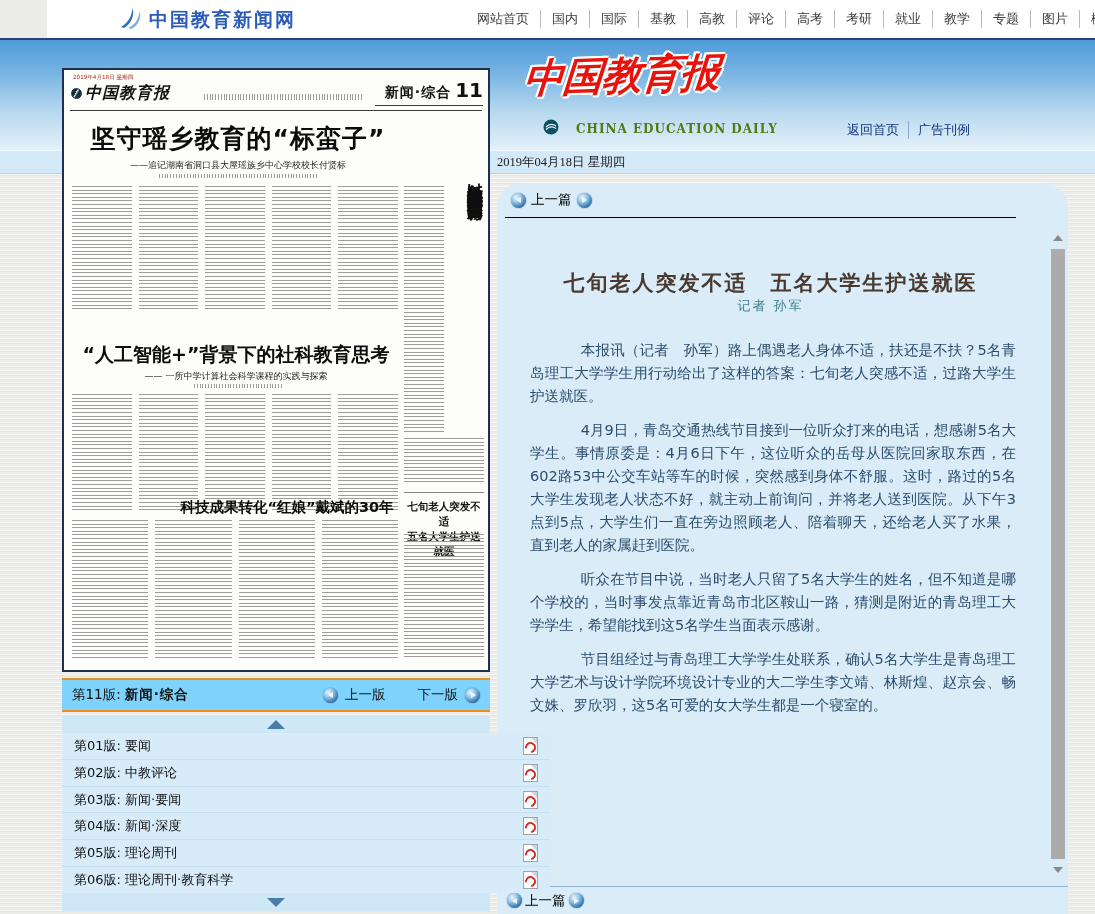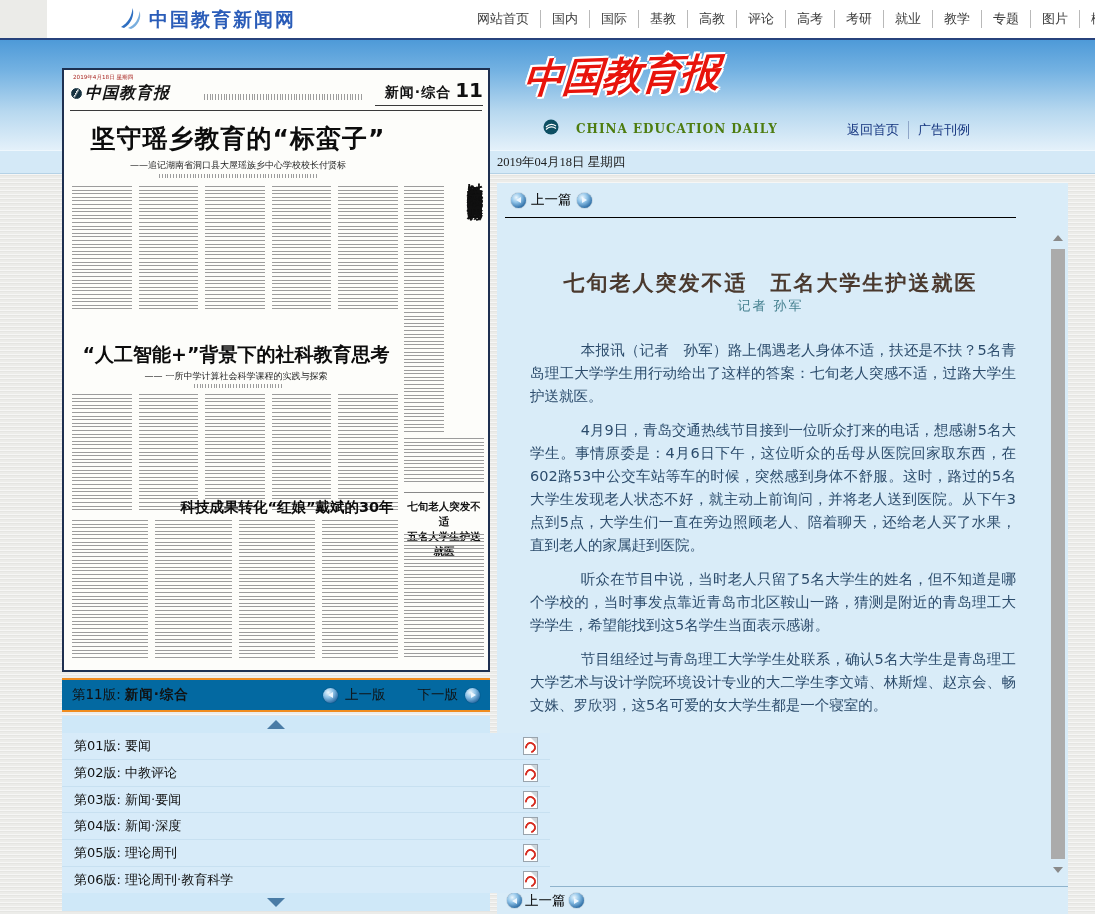--- a/index.html
+++ b/index.html
@@ -80,21 +80,21 @@
     line-height:15px;border-top:1px solid #888;padding-top:6px;}
   .np-rstrip .seg2{position:absolute;top:96px;left:0;right:0;bottom:0;}
 
   .cols{position:absolute;display:flex;gap:7px;}
   .cols i{flex:1;display:block;}
   .pat-y,.cols i{background:repeating-linear-gradient(to bottom,#9c9c9c 0,#9c9c9c 1px,rgba(0,0,0,0) 1px,rgba(0,0,0,0) 3.6px);}
   .pat-x{background:repeating-linear-gradient(to right,#9c9c9c 0,#9c9c9c 1px,rgba(0,0,0,0) 1px,rgba(0,0,0,0) 2.8px);}
 
   
   .pnav{position:absolute;left:62px;top:678px;width:428px;height:34px;box-sizing:border-box;
-    background:#0369a1;border-top:2px solid #f08c1e;border-bottom:2px solid #f08c1e;
+    background:#7dd3fc;border-top:2px solid #f08c1e;border-bottom:2px solid #f08c1e;
     display:flex;align-items:center;padding:0 10px;font-size:13.5px;color:#111;z-index:6;}
   .pnav b{margin-left:4px;letter-spacing:1px;}
   .pnav .right{margin-left:auto;display:flex;align-items:center;gap:7px;}
   .pnav .gap{width:18px;}
   .pnav span.lnk{cursor:pointer;}
 
   
   .upbar,.downbar{position:absolute;left:62px;width:428px;background:#cfe8f8;cursor:pointer;z-index:6;
     display:flex;align-items:center;justify-content:center;}
   .upbar{top:716px;height:17px;}
@@ -107,21 +107,21 @@
     border-bottom:1px solid rgba(180,210,230,.45);}
   .edrow:last-child{border-bottom:none;}
   .edrow .pdficon{margin-left:auto;}
   .pdficon{position:relative;width:13px;height:16px;background:#fff;border:1px solid #9aa4ad;cursor:pointer;flex:none;}
   .pdficon::before{content:"";position:absolute;left:1px;top:4px;width:7px;height:7px;
     border:2.5px solid #d62b1f;border-radius:50%;border-bottom-color:transparent;transform:rotate(35deg);}
   .pdficon::after{content:"";position:absolute;right:0;top:0;width:0;height:0;
     border:3px solid #cfd6db;border-left-color:transparent;border-bottom-color:transparent;}
 
   
-  .panel{position:absolute;left:497px;top:183px;width:571px;height:731px;background:#d9ecf8;z-index:5;}
+  .panel{position:absolute;left:497px;top:183px;width:571px;height:731px;background:#d9ecf8;z-index:5;border-radius:25px;}
   .panel-head{height:34px;display:flex;align-items:center;padding-left:14px;font-size:13.5px;color:#000;gap:5px;}
   .panel-head span.lnk{cursor:pointer;}
   .panel-hr{border-top:1px solid #000;margin:0 52px 0 8px;}
   .article-body{position:absolute;top:40px;left:0;right:24px;bottom:30px;overflow:hidden;}
   .a-title{margin-top:46px;text-align:center;font-size:21px;font-weight:bold;color:#4a392e;letter-spacing:2px;}
   .a-byline{text-align:center;font-size:13px;color:#45808f;letter-spacing:2px;}
   .a-text{margin:24px 28px 0 33px;font-size:14.5px;line-height:23px;color:#2c4c6c;text-align:justify;}
   .a-text p{margin:0 0 11px;text-indent:3.5em;}
   .panel-foot{position:absolute;bottom:0;left:0;right:0;height:27px;border-top:1px solid #8fb3cc;
     display:flex;align-items:center;padding-left:10px;font-size:13.5px;color:#000;gap:3px;background:#d9ecf8;}

